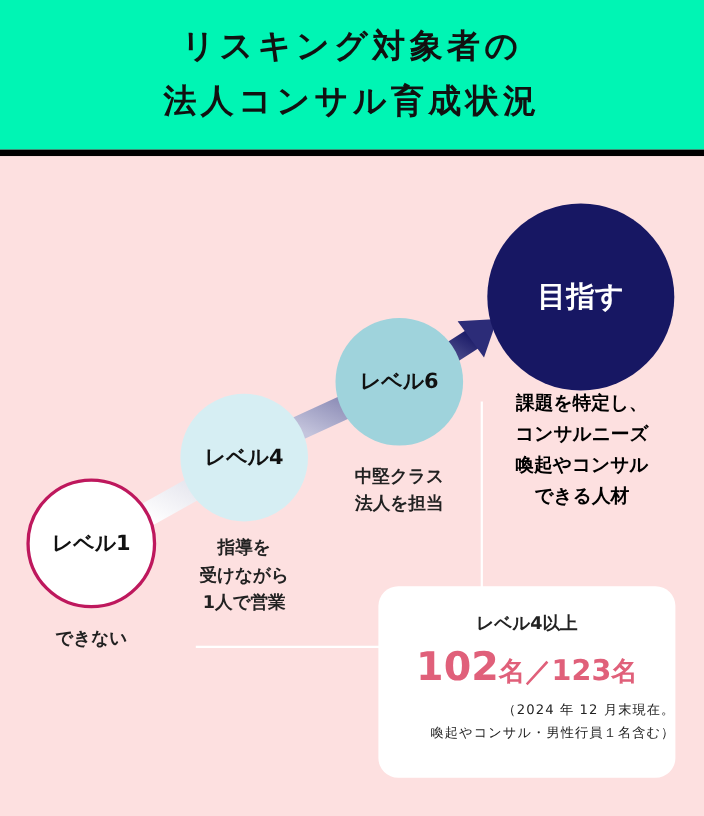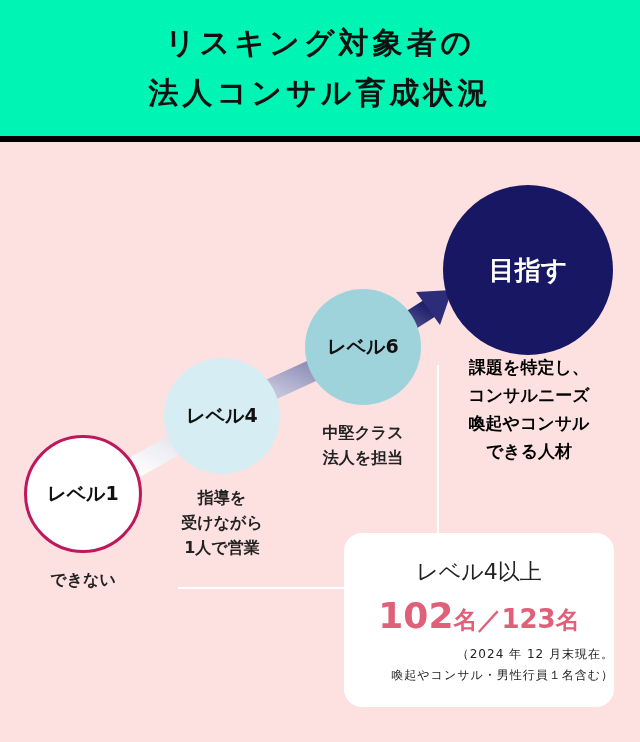--- a/index.html
+++ b/index.html
@@ -13,21 +13,21 @@
   .lvl1 { left: 24px; top: 435px; width: 118px; height: 118px; background: #fff; border: 3px solid #be185d; }
   .lvl4 { left: 164px; top: 358px; width: 116px; height: 116px; background: #d6eef3; }
   .lvl6 { left: 305px; top: 289px; width: 116px; height: 116px; background: #9fd3dc; }
   .goal { left: 443px; top: 185px; width: 170px; height: 170px; background: #171763; color: #fff; font-size: 26px; line-height: 34px; }
   .desc { position: absolute; text-align: center; font-weight: bold; font-size: 16px; line-height: 25px; color: #222; }
   .desc1 { left: 28px; top: 567px; width: 110px; }
   .desc4 { left: 160px; top: 485px; width: 124px; }
   .desc6 { left: 300px; top: 420px; width: 126px; }
   .descg { left: 448px; top: 353px; width: 162px; color: #000000; font-size: 17px; line-height: 28px; }
   .box { position: absolute; left: 344px; top: 533px; width: 270px; height: 174px; background: #fff; border-radius: 18px; text-align: center; }
-  .box .h { margin-top: 24px; font-size: 22px; font-weight: normal; color: #222; }
+  .box .h { margin-top: 24px; font-size: 16px; font-weight: bold; color: #222; }
   .box .big { margin-top: 8px; color: #e0607a; font-weight: bold; }
   .box .big .n { font-size: 36px; }
   .box .big .u { font-size: 24px; }
   .box .big .n2 { font-size: 26px; }
   .box .note { margin-top: 8px; text-align: right; padding-left: 28px; font-size: 12px; line-height: 21px; color: #222; letter-spacing: 1px; }
 </style>
 </head>
 <body>
 
 <div class="header">

